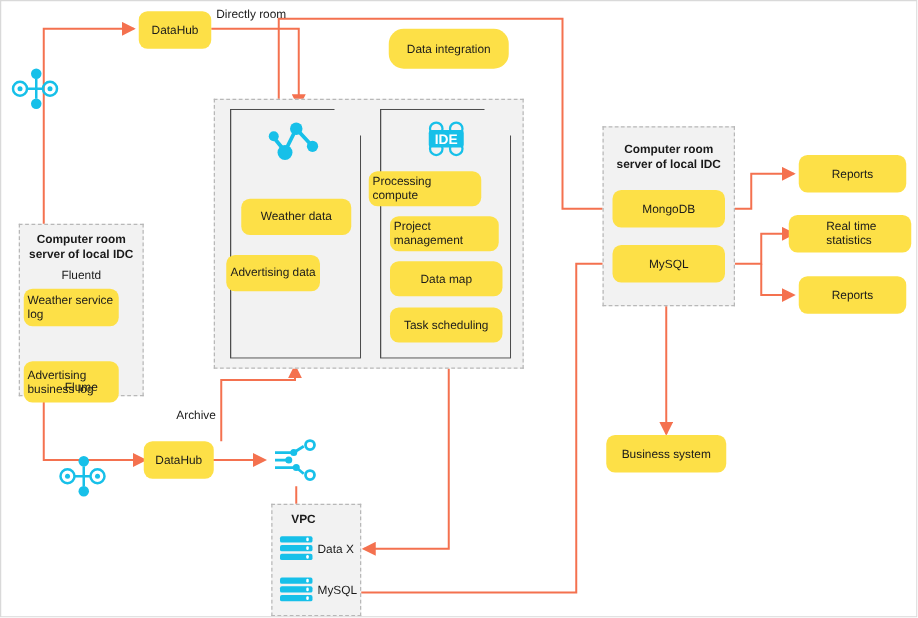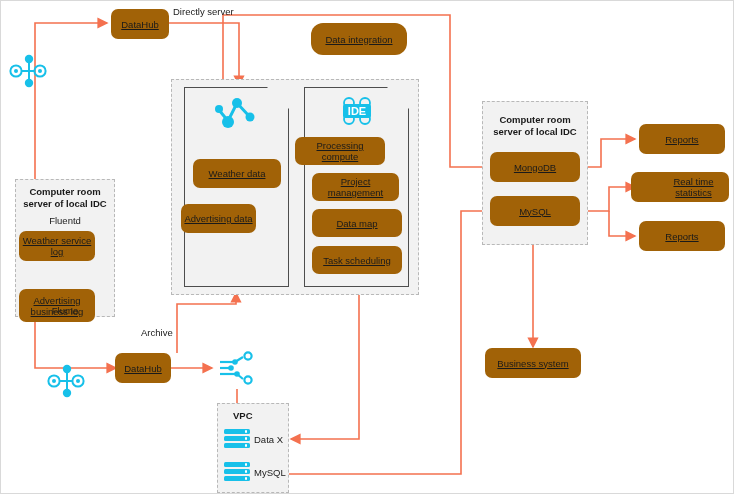--- a/index.html
+++ b/index.html
@@ -17,25 +17,24 @@
   .grp-title{
     position:absolute;left:0;right:0;text-align:center;
     font-size:9.5px;font-weight:bold;color:#1a1a1a;line-height:12px;
   }
   .doc{
     position:absolute;background:#f2f2f2;border:1.4px solid #4d4d4d;
     box-sizing:border-box;
     clip-path:polygon(0 0, calc(100% - 22px) 0, 100% 22px, 100% 100%, 0 100%);
   }
   .pill{
-    position:absolute;background:#a16207;border-radius:7px;
-    display:flex;align-items:center;justify-content:center;text-align:center;
+    position:absolute;background:#fde047;border-radius:7px;
+    display:flex;align-items:center;justify-content:center;text-align:left;
     font-size:9.5px;color:#1a1a1a;line-height:11px;box-sizing:border-box;
     padding:2px 3px;
-    text-decoration:underline;
   }
   .plain{
     position:absolute;font-size:9.5px;color:#1a1a1a;text-align:center;
     line-height:11px;
   }
   .lbl{
     position:absolute;font-size:9.5px;color:#1a1a1a;white-space:nowrap;
   }
   .icon{position:absolute;}
   .srv{position:absolute;width:26px;height:20px;}
@@ -128,21 +127,21 @@
       <circle cx="31" cy="18" r="5.6" fill="none" stroke="#17c0e9" stroke-width="2"></circle>
       <circle cx="31" cy="18" r="2" fill="#17c0e9"></circle>
       <path d="M20,10 L20,26" stroke="#17c0e9" stroke-width="2"></path>
       <path d="M13,18 L25,18" stroke="#17c0e9" stroke-width="2"></path>
     </svg>
   </div>
 
   <div class="pill" style="left:110px;top:8px;width:58px;height:30px;">DataHub</div>
   <div class="pill" style="left:114px;top:352px;width:56px;height:30px;">DataHub</div>
 
-  <div class="lbl" style="left:172px;top:5px;">Directly server</div>
+  <div class="lbl" style="left:172px;top:5px;">Directly room</div>
   <div class="lbl" style="left:140px;top:326px;">Archive</div>
 
   <div class="pill" style="left:310px;top:22px;width:96px;height:32px;border-radius:12px;">Data integration</div>
 
   <div class="icon" style="left:216px;top:350px;width:40px;height:36px;">
     <svg width="40" height="36" viewBox="0 0 40 36">
       <g stroke="#17c0e9" stroke-width="2.2" fill="none">
         <path d="M3,11 L18,11"></path>
         <path d="M3,17 L14,17"></path>
         <path d="M3,23 L20,23"></path>

